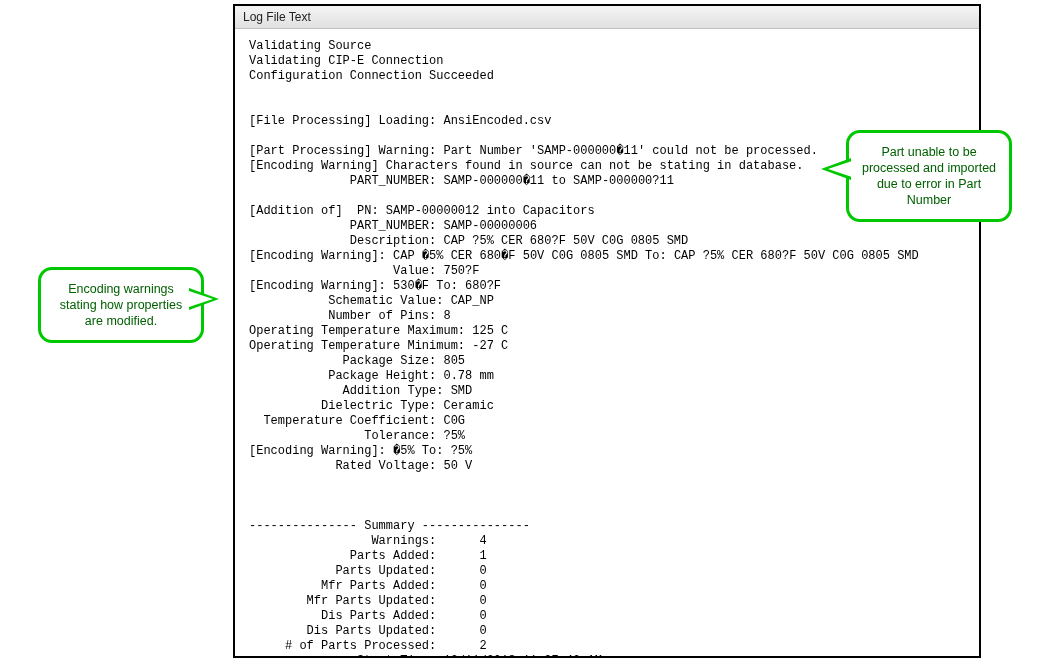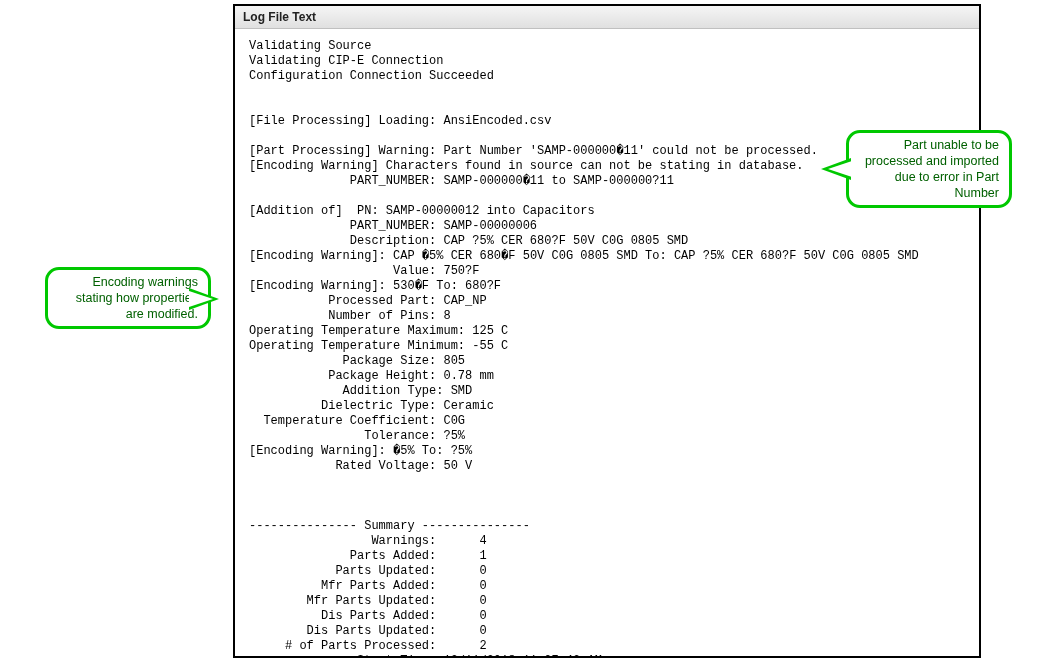--- a/index.html
+++ b/index.html
@@ -21,48 +21,48 @@
     border: 2px solid #000;
     background: #fff;
     overflow: hidden;
   }
 
   .panel-header {
     background: linear-gradient(#f5f5f5, #e0e0e0);
     border-bottom: 1px solid #c0c0c0;
     padding: 4px 8px;
     font-size: 12px;
-    font-weight: bold;
+    font-weight: normal;
     color: #222;
   }
 
   .panel-body {
     padding: 10px 14px 10px 14px;
     font-family: "Courier New", monospace;
     font-size: 12px;
     line-height: 15px;
     color: #000;
     white-space: pre;
   }
 
   .callout {
     position: absolute;
     border: 3px solid #00c800;
     border-radius: 14px;
-    padding: 4px 10px;
+    padding: 11px 10px;
     font-family: Arial, sans-serif;
     font-size: 12.5px;
     color: #006000;
-    text-align: right;
+    text-align: center;
     line-height: 16px;
     background: #fff;
   }
 
   .callout-left {
-    left: 45px;
+    left: 38px;
     top: 267px;
     width: 140px;
   }
 
   .callout-right {
     left: 846px;
     top: 130px;
     width: 140px;
   }
 
@@ -119,24 +119,24 @@
 <span>[Part Processing] Warning: Part Number 'SAMP-000000�11' could not be processed.</span>
 <span>[Encoding Warning] Characters found in source can not be stating in database.</span>
 <span>              PART_NUMBER: SAMP-000000�11 to SAMP-000000?11</span>
 <span></span>
 <span>[Addition of]  PN: SAMP-00000012 into Capacitors</span>
 <span>              PART_NUMBER: SAMP-00000006</span>
 <span>              Description: CAP ?5% CER 680?F 50V C0G 0805 SMD</span>
 <span>[Encoding Warning]: CAP �5% CER 680�F 50V C0G 0805 SMD To: CAP ?5% CER 680?F 50V C0G 0805 SMD</span>
 <span>                    Value: 750?F</span>
 <span>[Encoding Warning]: 530�F To: 680?F</span>
-<span>           Processed Part: CAP_NP</span>
+<span>           Schematic Value: CAP_NP</span>
 <span>           Number of Pins: 8</span>
 <span>Operating Temperature Maximum: 125 C</span>
-<span>Operating Temperature Minimum: -55 C</span>
+<span>Operating Temperature Minimum: -27 C</span>
 <span>             Package Size: 805</span>
 <span>           Package Height: 0.78 mm</span>
 <span>             Addition Type: SMD</span>
 <span>          Dielectric Type: Ceramic</span>
 <span>  Temperature Coefficient: C0G</span>
 <span>                Tolerance: ?5%</span>
 <span>[Encoding Warning]: �5% To: ?5%</span>
 <span>            Rated Voltage: 50 V</span>
 <span></span>
 <span></span>

